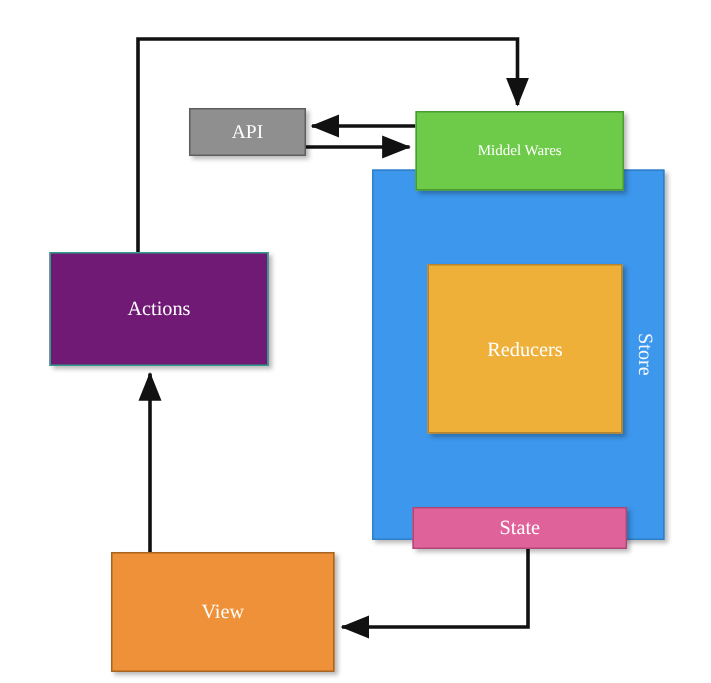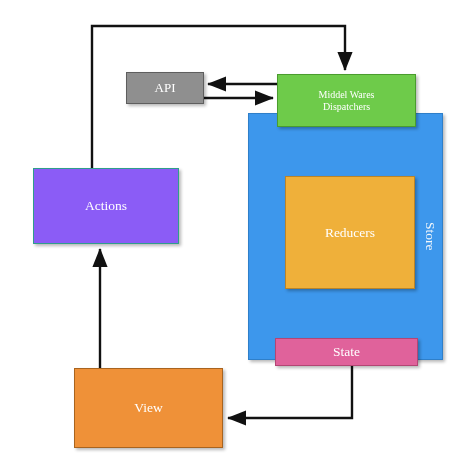--- a/index.html
+++ b/index.html
@@ -84,21 +84,21 @@
     border-color: #4a9c2e;
     font-size: 10px;
     z-index: 4;
   }
 
   #node-actions {
     left: 33px;
     top: 168px;
     width: 146px;
     height: 76px;
-    background: #8b5cf6;
+    background: #701a75;
     border-color: #2f9e8c;
     font-size: 13.5px;
     z-index: 3;
   }
 
   #node-reducers {
     left: 285px;
     top: 176px;
     width: 130px;
     height: 113px;
@@ -180,21 +180,20 @@
     <span class="node-label">Store</span>
   </div>
 
   <div class="node" id="node-api">
     <span class="node-label">API</span>
   </div>
 
   <div class="node" id="node-middleware">
     <span class="node-label">
       <span>Middel Wares</span><br>
-      <span>Dispatchers</span>
     </span>
   </div>
 
   <div class="node" id="node-actions">
     <span class="node-label">Actions</span>
   </div>
 
   <div class="node" id="node-reducers">
     <span class="node-label">Reducers</span>
   </div>

